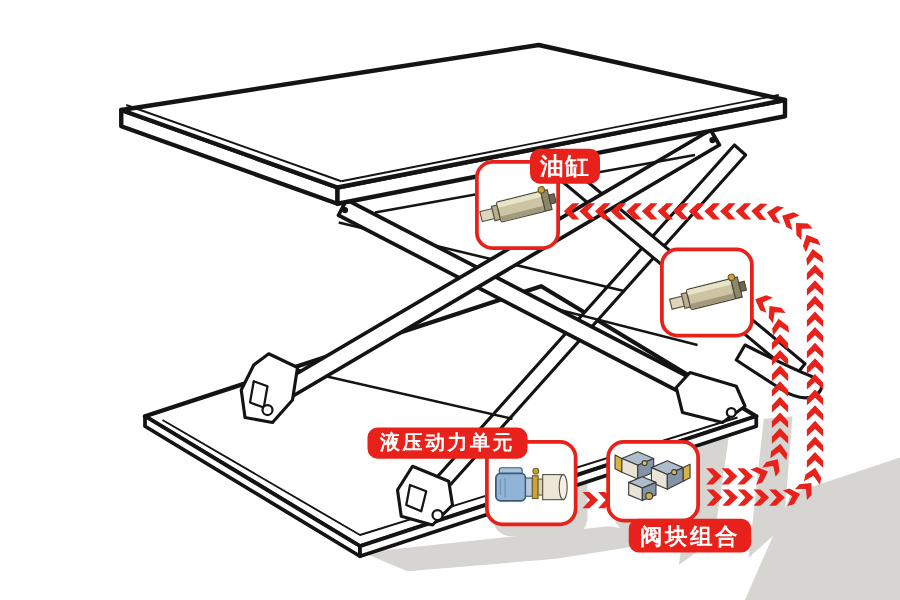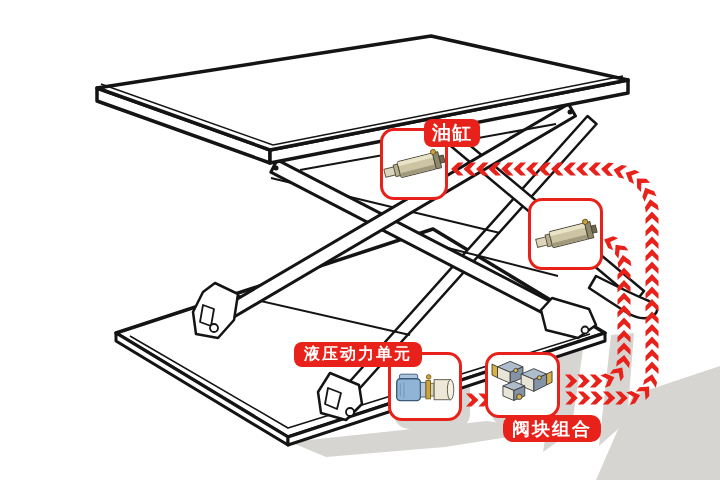--- a/index.html
+++ b/index.html
@@ -9,21 +9,21 @@
   
   .callout{position:absolute;background:#ffffff;border:3px solid #e8211a;border-radius:14px;
            box-sizing:border-box;z-index:3;display:flex;align-items:center;justify-content:center;}
   .callout svg{position:static;}
   
   .tag{position:absolute;background:#e8211a;color:#ffffff;border-radius:8px;z-index:4;
        display:flex;align-items:center;justify-content:center;font-weight:bold;
        white-space:nowrap;box-sizing:border-box;}
   .tag.cyl{left:424px;top:119px;height:28px;padding:0 8px;font-size:19px;letter-spacing:1px;}
   .tag.pwr{left:294px;top:342px;height:25px;padding:0 10px;font-size:16px;letter-spacing:2px;font-weight:600;}
-  .tag.vlv{left:503px;top:415px;height:27px;padding:0 9px;font-size:18px;letter-spacing:2px;border-radius:10px;}
+  .tag.vlv{left:503px;top:415px;height:27px;padding:0 9px;font-size:18px;letter-spacing:2px;}
   #box-cyl1{left:380px;top:128px;width:68px;height:72px;}
   #box-cyl2{left:528px;top:198px;width:75px;height:72px;}
   #box-pwr {left:388px;top:352px;width:74px;height:69px;}
   #box-vlv {left:485px;top:352px;width:75px;height:66px;}
 </style>
 </head>
 <body>
 
 <div class="stage">
 

